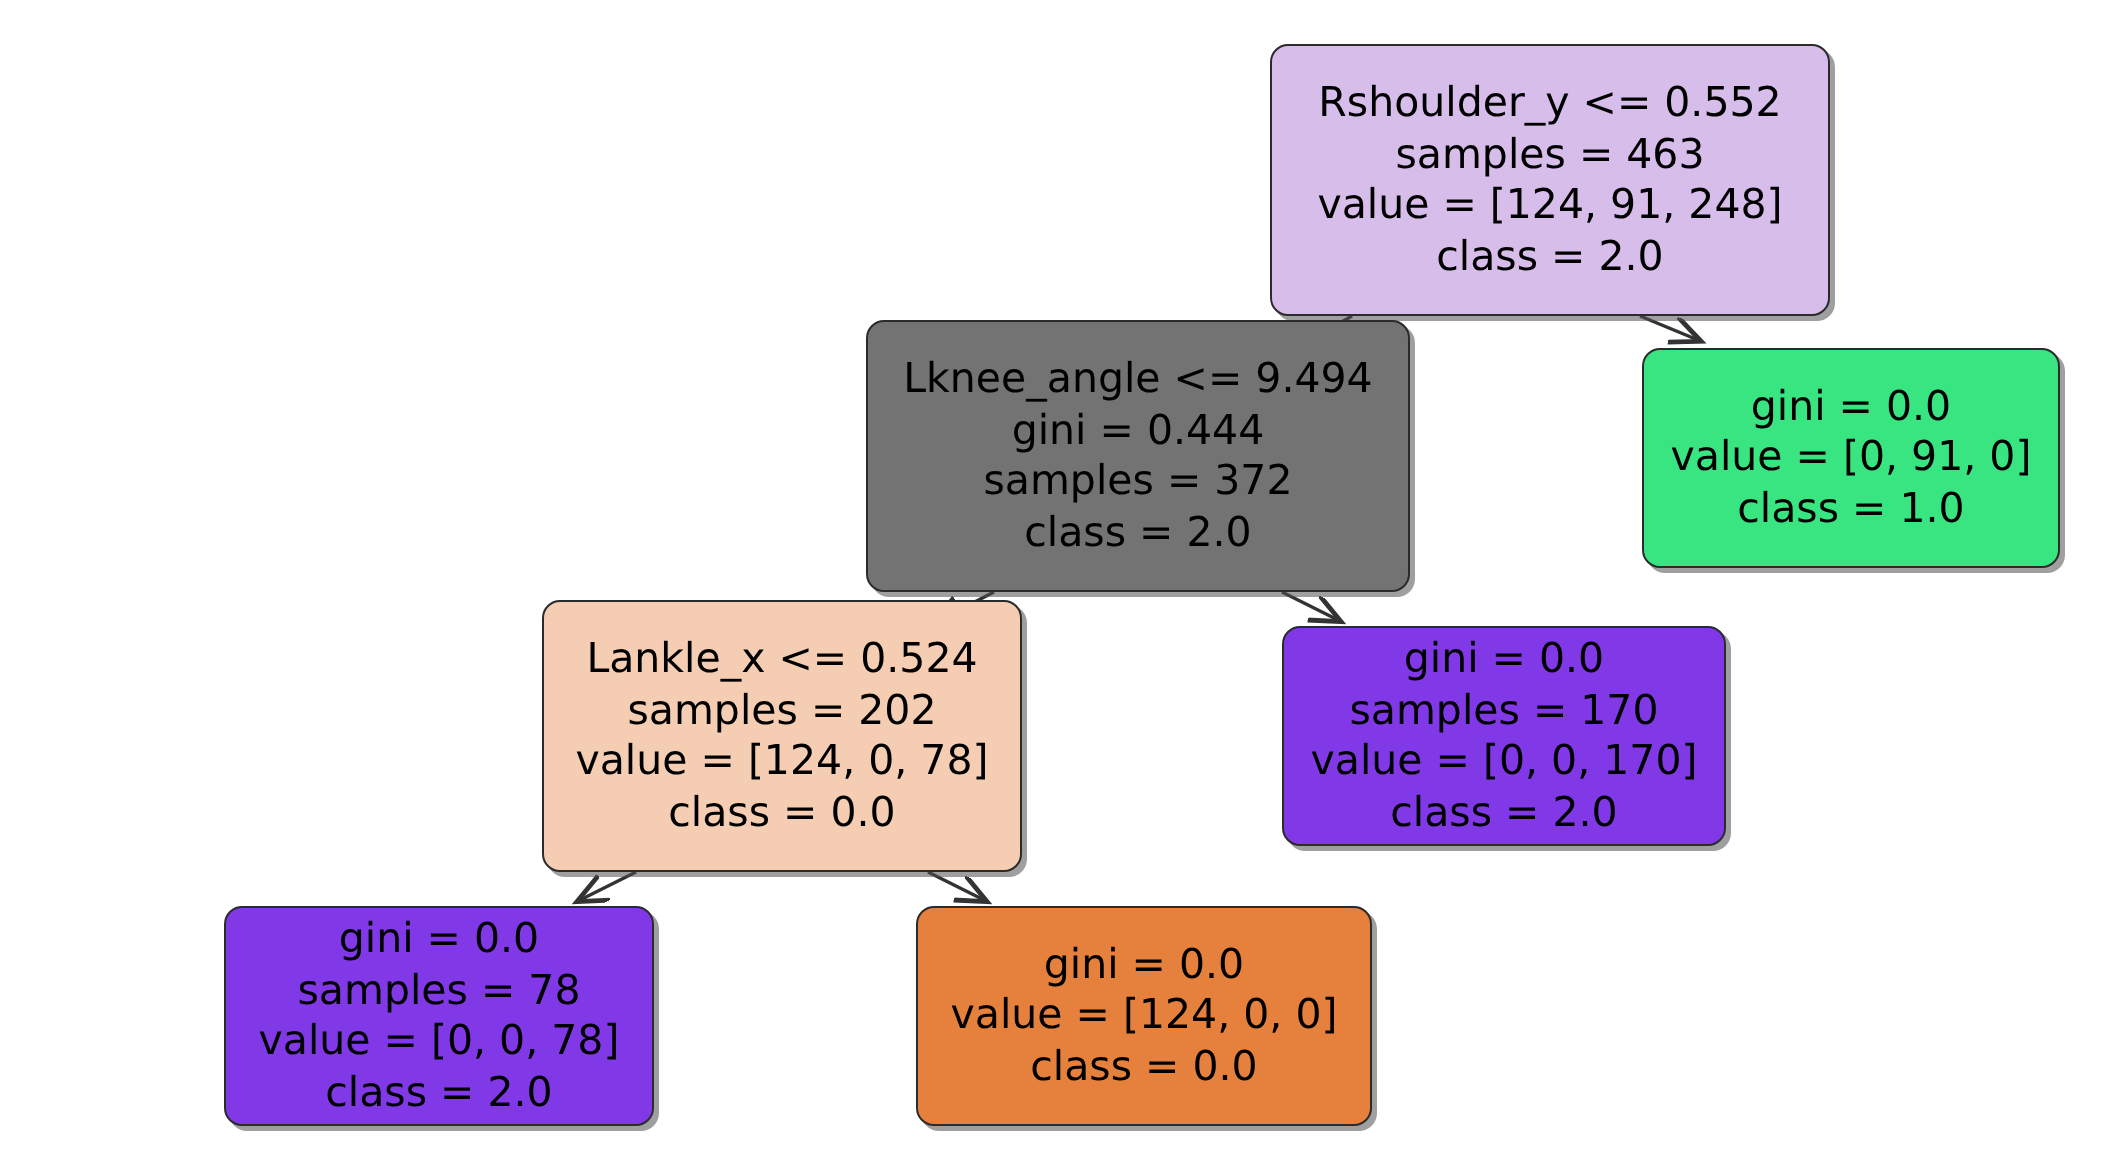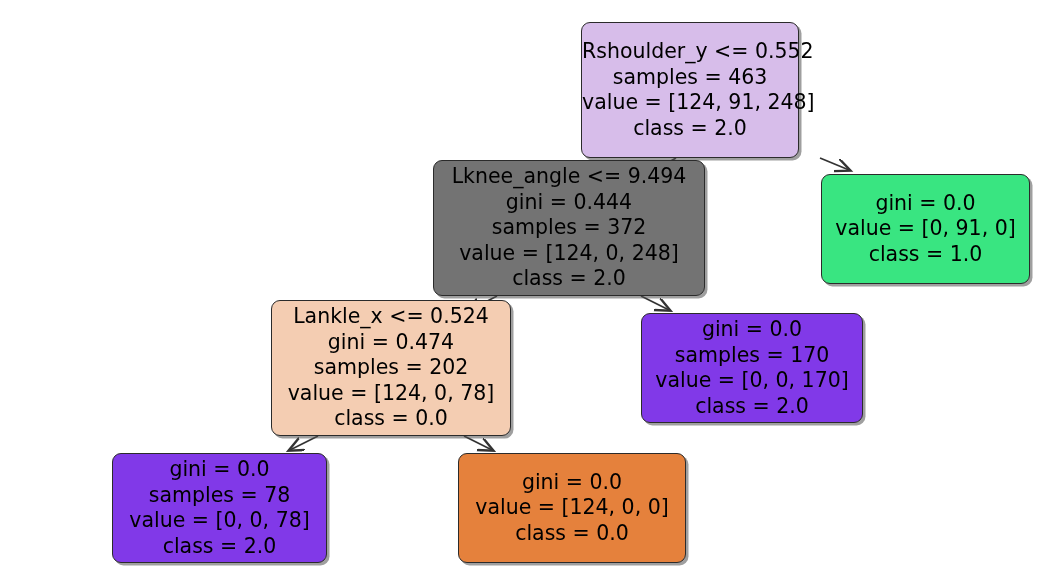--- a/index.html
+++ b/index.html
@@ -59,44 +59,42 @@
     <g stroke="#333333" stroke-width="1.7" fill="none" marker-end="url(#arrowhead)">
       <path d="M 676,158 L 648,174"></path>
       <path d="M 820,158 L 849,170"></path>
       <path d="M 497,296 L 468,311"></path>
       <path d="M 641,296 L 669,310"></path>
       <path d="M 318,436 L 290,450"></path>
       <path d="M 464,436 L 492,450"></path>
     </g>
   </svg>
 
-  <div class="node" style="left:581px; top:22px; width:218px; height:136px; background:#d7bdea;">
+  <div class="node" style="left:635px; top:22px; width:280px; height:136px; background:#d7bdea;">
     <span class="line">Rshoulder_y &lt;= 0.552</span>
     <span class="line">samples = 463</span>
     <span class="line">value = [124, 91, 248]</span>
     <span class="line">class = 2.0</span>
   </div>
 
   <div class="node" style="left:433px; top:160px; width:272px; height:136px; background:#737373;">
     <span class="line">Lknee_angle &lt;= 9.494</span>
     <span class="line">gini = 0.444</span>
     <span class="line">samples = 372</span>
-    <span class="line">value = [124, 0, 248]</span>
     <span class="line">class = 2.0</span>
   </div>
 
   <div class="node" style="left:821px; top:174px; width:209px; height:110px; background:#39e581;">
     <span class="line">gini = 0.0</span>
     <span class="line">value = [0, 91, 0]</span>
     <span class="line">class = 1.0</span>
   </div>
 
   <div class="node" style="left:271px; top:300px; width:240px; height:136px; background:#f4cdb2;align-items:center;">
     <span class="line">Lankle_x &lt;= 0.524</span>
-    <span class="line">gini = 0.474</span>
     <span class="line">samples = 202</span>
     <span class="line">value = [124, 0, 78]</span>
     <span class="line">class = 0.0</span>
   </div>
 
   <div class="node" style="left:641px; top:313px; width:222px; height:110px; background:#8139e8;">
     <span class="line">gini = 0.0</span>
     <span class="line">samples = 170</span>
     <span class="line">value = [0, 0, 170]</span>
     <span class="line">class = 2.0</span>

